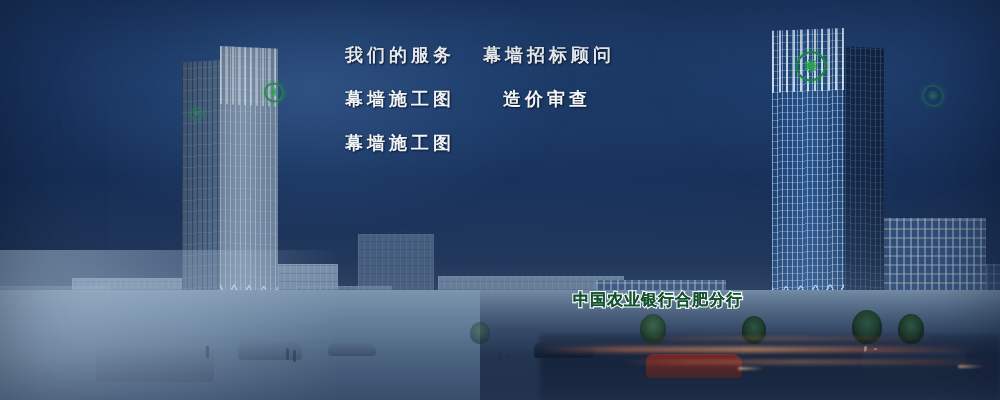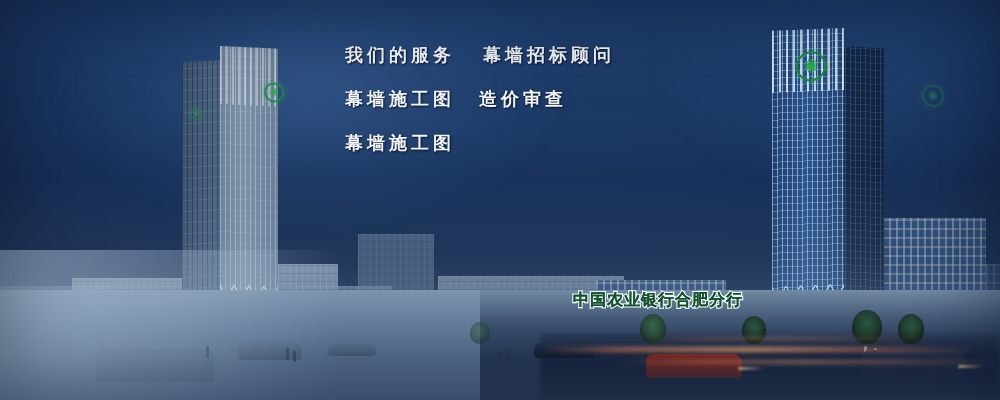--- a/index.html
+++ b/index.html
@@ -209,21 +209,21 @@
     filter:drop-shadow(0 0 1px rgba(110,48,0,.9));
     margin:0 0 32px 0;
   }
   .svc-row{display:flex;align-items:center;margin-bottom:26px;}
   .svc{
     font-size:18px;font-weight:bold;letter-spacing:4px;color:#f2f6fb;line-height:1;
     text-shadow:1px 1px 2px rgba(6,16,34,.85),0 0 1px rgba(6,16,34,.9);
     white-space:nowrap;
   }
   .svc.second{margin-left:28px;}
-  .svc.second.narrow{margin-left:24px;}
+  .svc.second.narrow{margin-left:48px;}
 
   .caption{
     position:absolute;left:573px;top:292px;
     font-size:16px;font-weight:bold;letter-spacing:1px;line-height:1;
     color:#14532d;
     -webkit-text-stroke:2.6px #eef4f8;
     paint-order:stroke fill;
     white-space:nowrap;
   }
   .caption-fill{

